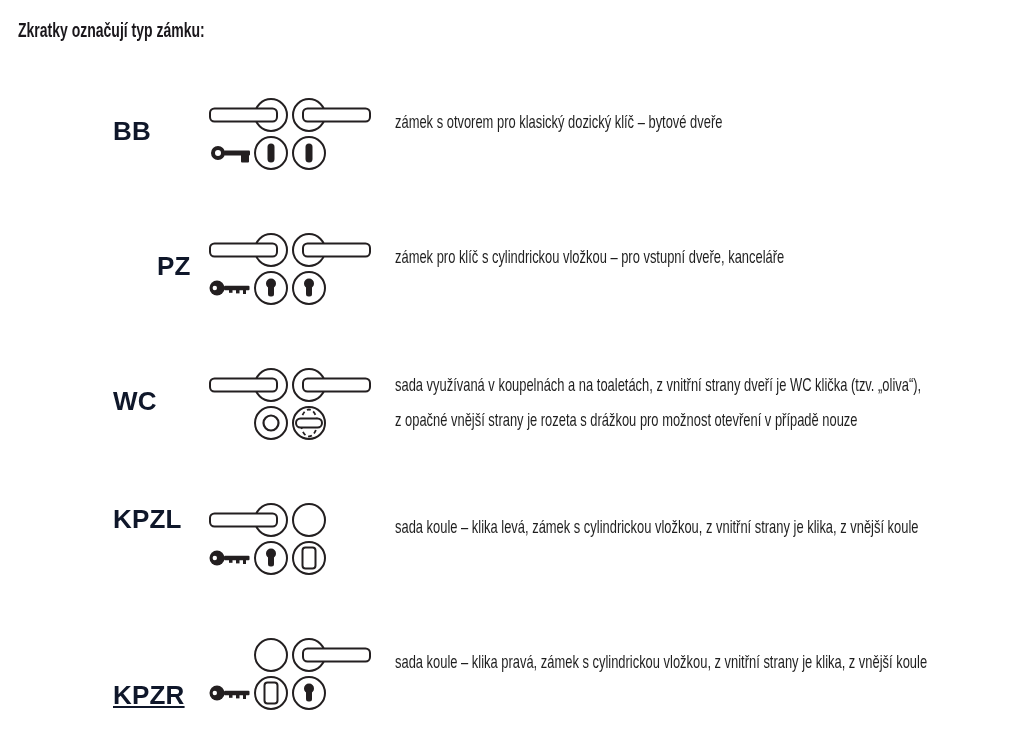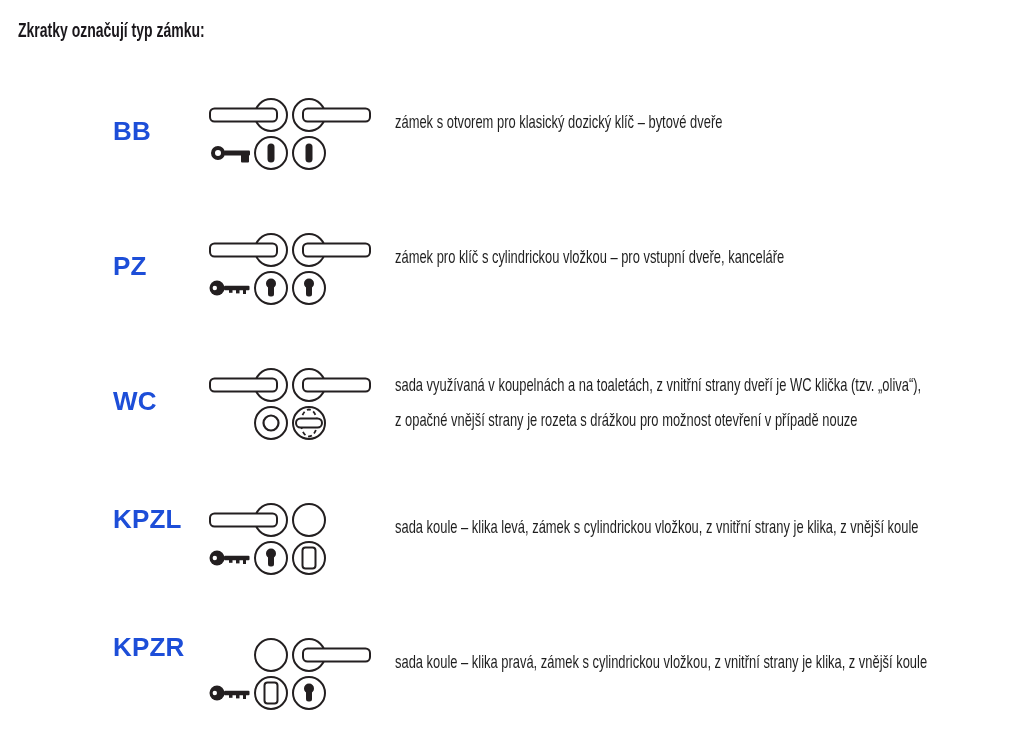--- a/index.html
+++ b/index.html
@@ -7,21 +7,21 @@
     width:1011px;height:732px;position:relative;background:#ffffff;
     font-family:"Liberation Sans",sans-serif;color:#231f20;overflow:hidden;
   }
   .title{
     position:absolute;left:18px;top:19px;margin:0;
     font-size:20px;font-weight:bold;white-space:nowrap;
     transform:scaleX(0.70);transform-origin:0 0;color:#1a171b;
   }
   .code{
     position:absolute;left:113px;font-size:26px;font-weight:bold;line-height:30px;
-    color:#1d4ed8;white-space:nowrap;letter-spacing:.2px;
+    color:#0f172a;white-space:nowrap;letter-spacing:.2px;
   }
   .icons{position:absolute;left:170px;width:220px;height:85px}
   .desc{
     position:absolute;left:395px;font-size:19px;line-height:35px;white-space:nowrap;
     transform:scaleX(0.68);transform-origin:0 0;color:#1f1f1f;
   }
 </style>
 </head>
 <body>
 
@@ -50,21 +50,21 @@
         <g>
           <circle cx="139" cy="64" r="16" fill="#fff" stroke="#231f20" stroke-width="2"></circle>
           <rect x="135.5" y="54.5" width="7" height="19" rx="3.5" fill="#231f20" stroke="none" stroke-width="0"></rect>
         </g>
       </svg>
       <div class="desc" style="top: 103.5px;">
         <div>zámek s otvorem pro klasický dozický klíč – bytové dveře</div>
       </div>
     </div>
     <div>
-      <div class="code" style="top: 251px;">PZ</div>
+      <div class="code" style="top: 251px; margin-left: 44px;">PZ</div>
       <svg viewBox="0 0 220 85" width="220" height="85" class="icons" style="top: 224px;">
         <g>
           <circle cx="101" cy="26" r="16" fill="#fff" stroke="#231f20" stroke-width="2"></circle>
           <rect x="40" y="19.5" width="67" height="13" rx="4.5" fill="#fff" stroke="#231f20" stroke-width="2"></rect>
         </g>
         <g>
           <circle cx="139" cy="26" r="16" fill="#fff" stroke="#231f20" stroke-width="2"></circle>
           <rect x="133" y="19.5" width="67" height="13" rx="4.5" fill="#fff" stroke="#231f20" stroke-width="2"></rect>
         </g>
         <g>
@@ -142,21 +142,21 @@
         <g>
           <circle cx="139" cy="64" r="16" fill="#fff" stroke="#231f20" stroke-width="2"></circle>
           <rect x="132.5" y="53.5" width="13" height="21" rx="3" fill="#fff" stroke="#231f20" stroke-width="2"></rect>
         </g>
       </svg>
       <div class="desc" style="top: 508.5px;">
         <div>sada koule – klika levá, zámek s cylindrickou vložkou, z vnitřní strany je klika, z vnější koule</div>
       </div>
     </div>
     <div>
-      <div class="code" style="top: 632px;">KPZR</div>
+      <div class="code" style="top: 680px; text-decoration: underline;">KPZR</div>
       <svg viewBox="0 0 220 85" width="220" height="85" class="icons" style="top: 629px;">
         <g>
           <circle cx="101" cy="26" r="16" fill="#fff" stroke="#231f20" stroke-width="2"></circle>
         </g>
         <g>
           <circle cx="139" cy="26" r="16" fill="#fff" stroke="#231f20" stroke-width="2"></circle>
           <rect x="133" y="19.5" width="67" height="13" rx="4.5" fill="#fff" stroke="#231f20" stroke-width="2"></rect>
         </g>
         <g>
           <circle cx="47" cy="64" r="7.5" fill="#231f20" stroke="none" stroke-width="0"></circle>

